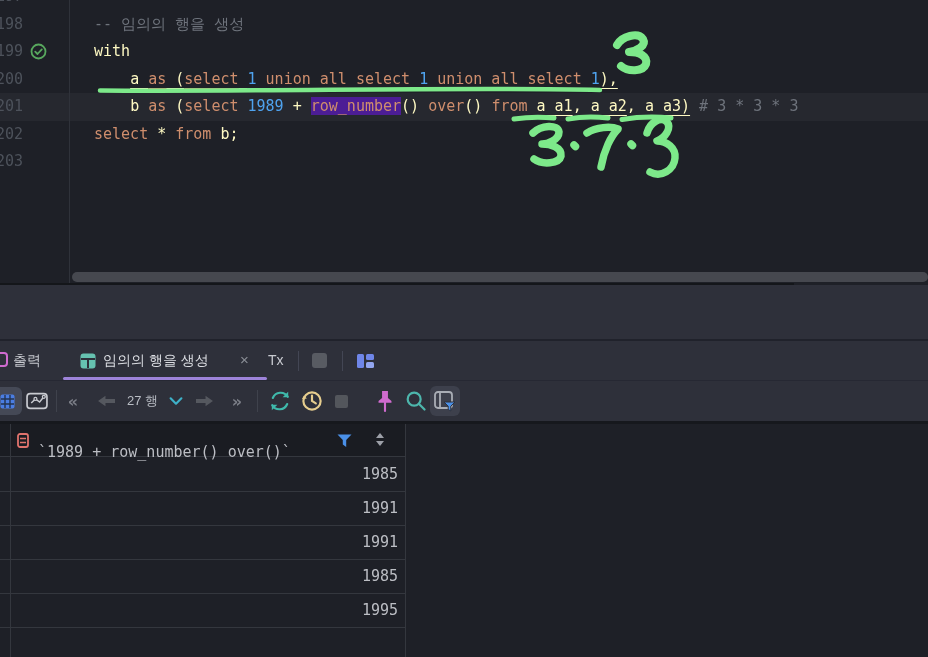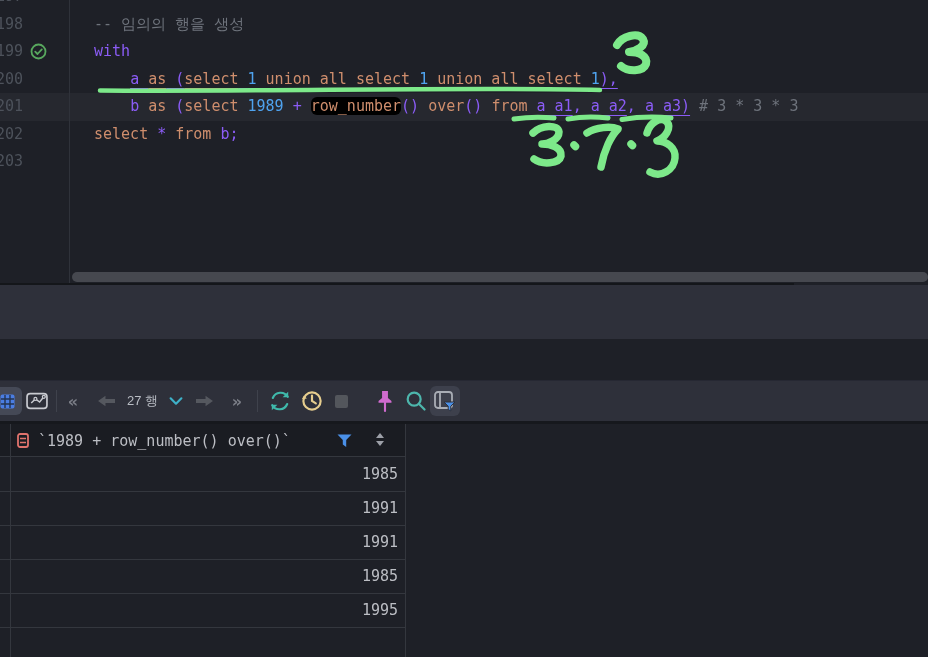--- a/index.html
+++ b/index.html
@@ -8,23 +8,23 @@
   
   #editor{position:absolute;left:0;top:0;width:794px;height:283px;background:#1e2027;border-bottom:2px solid #14161a;}
   #current-line{position:absolute;left:0;top:93px;width:928px;height:28px;background:#26282f;}
   #gutter{position:absolute;left:-10px;top:0;width:33px;height:283px;}
   .lnum{position:absolute;width:33px;height:27.5px;line-height:27.5px;text-align:right;
         font-family:"DejaVu Sans Mono",monospace;font-size:15px;color:#4d525b;}
   #gutter-border{position:absolute;left:69px;top:0;width:1px;height:283px;background:#2f323a;}
   #code-lines{position:absolute;left:74px;top:0;width:854px;height:283px;}
   .code-line{position:absolute;left:0;height:27.5px;line-height:27.5px;white-space:pre;
              font-family:"DejaVu Sans Mono",monospace;font-size:15px;margin-left:20px;}
-  .tok.k{color:#cf8e6d}.tok.p{color:#8b5cf6}.tok.n{color:#4fa3ef}.tok.c{color:#6e737c}
+  .tok.k{color:#cf8e6d}.tok.p{color:#fef9c3}.tok.n{color:#4fa3ef}.tok.c{color:#6e737c}
   .tok.u{text-decoration:underline;text-underline-offset:4px;text-decoration-thickness:1px;}
-  .tok.hl{background:#000000;border-radius:6px;}
+  .tok.hl{background:#4c1d95;}
   #run-check{position:absolute;left:30px;top:43px;}
   #hscrollbar{position:absolute;left:72px;top:272px;width:856px;height:10px;background:#46484f;border-radius:5px;}
   
   #gap-panel{position:absolute;left:0;top:285px;width:928px;height:54px;background:#2e303a;}
   
   #tabbar{position:absolute;left:0;top:339px;width:928px;height:41px;background:#2e303a;border-top:2px solid #20222b;box-sizing:border-box;}
   .tab-label{position:absolute;top:0;height:39px;line-height:39px;font-size:14px;color:#c8cad0;}
   #tab-active-label{color:#dcdee3;}
   #tab-underline{position:absolute;left:63px;bottom:0;width:204px;height:3px;background:#9d83d9;border-radius:2px;}
   .tb-sep{position:absolute;top:10px;width:1px;height:20px;background:#434654;}
@@ -35,21 +35,21 @@
   #toolbar{position:absolute;left:0;top:380px;width:928px;height:41px;background:#2e303a;border-top:1px solid #262833;box-sizing:border-box;}
   .tlb{position:absolute;top:0;height:40px;display:flex;align-items:center;justify-content:center;}
   .tlb-sep{position:absolute;top:9px;width:1px;height:22px;background:#3f424c;}
   .chev{font-size:16px;font-weight:bold;color:#7b7e87;font-family:"DejaVu Sans",sans-serif;}
   #grid-btn{left:-8px;width:30px;height:28px;top:6px;background:#454956;border-radius:6px;}
   #filter-btn{left:430px;width:30px;height:30px;top:5px;background:#3d404c;border-radius:6px;}
   #rows-label{position:absolute;left:127px;top:0;height:40px;line-height:40px;font-size:13px;color:#b9bdc4;}
   
   #results{position:absolute;left:0;top:421px;width:928px;height:236px;background:#1e2027;border-top:3px solid #16181d;box-sizing:border-box;}
   #thead{position:absolute;left:0;top:0;width:406px;height:33px;background:#1a1c22;border-bottom:1px solid #34373e;box-sizing:border-box;}
-  #thead-text{position:absolute;left:38px;top:1px;height:32px;line-height:32px;font-family:"DejaVu Sans Mono",monospace;font-size:15px;color:#bcbec4;}
+  #thead-text{position:absolute;left:38px;top:12px;height:32px;line-height:32px;font-family:"DejaVu Sans Mono",monospace;font-size:15px;color:#bcbec4;}
   #col-icon{position:absolute;left:17px;top:9px;}
   #funnel-icon{position:absolute;left:337px;top:10px;}
   #sort-icon{position:absolute;left:376px;top:9px;width:9px;height:14px;}
   .sort-tri-up{width:0;height:0;border-left:4.5px solid transparent;border-right:4.5px solid transparent;border-bottom:5px solid #9da0a8;margin-bottom:3px;}
   .sort-tri-down{width:0;height:0;border-left:4.5px solid transparent;border-right:4.5px solid transparent;border-top:5px solid #9da0a8;}
   #vline-left{position:absolute;left:10px;top:0;width:1px;height:236px;background:#34373e;}
   #vline-right{position:absolute;left:405px;top:0;width:1px;height:236px;background:#34373e;}
   #result-rows{position:absolute;left:0;top:34px;width:406px;}
   .trow{position:relative;width:406px;height:34px;border-bottom:1px solid #34373e;box-sizing:border-box;}
   .tval{position:absolute;right:8px;top:0;height:33px;line-height:33px;font-family:"DejaVu Sans Mono",monospace;font-size:15px;color:#bcbec4;}
@@ -88,20 +88,43 @@
         <div class="code-line" style="top: 65.5px;"><span class="tok p">    </span><span class="tok p u">a </span><span class="tok k u">as</span><span class="tok p u"> (</span><span class="tok k u">select</span><span class="tok p u"> </span><span class="tok n u">1</span><span class="tok p u"> </span><span class="tok k u">union all</span><span class="tok p u"> </span><span class="tok k u">select</span><span class="tok p u"> </span><span class="tok n u">1</span><span class="tok p u"> </span><span class="tok k u">union all</span><span class="tok p u"> </span><span class="tok k u">select</span><span class="tok p u"> </span><span class="tok n u">1</span><span class="tok p u">),</span></div>
         <div class="code-line" style="top: 93px;"><span class="tok p">    </span><span class="tok p">b </span><span class="tok k">as</span><span class="tok p"> (</span><span class="tok k">select</span><span class="tok p"> </span><span class="tok n">1989</span><span class="tok p"> + </span><span class="tok k hl">row_number</span><span class="tok p">() </span><span class="tok k">over</span><span class="tok p">() </span><span class="tok k">from</span><span class="tok p"> </span><span class="tok p u">a a1</span><span class="tok p">, </span><span class="tok p u">a a2</span><span class="tok p">, </span><span class="tok p u">a a3)</span><span class="tok c"> # 3 * 3 * 3</span></div>
         <div class="code-line" style="top: 120.5px; text-align: center;"><span class="tok k">select</span><span class="tok p"> * </span><span class="tok k">from</span><span class="tok p"> b;</span></div>
         <div class="code-line" style="top: 148px;"></div>
       </div>
     <div id="hscrollbar"></div>
   </div>
 
   <div id="gap-panel"></div>
 
+  <div id="tabbar">
+    <span id="icon-output-partial"></span>
+    <span class="tab-label" style="left:13px">출력</span>
+
+    <svg style="position:absolute;left:80px;top:12px" width="16" height="16" viewBox="0 0 16 16">
+      <rect x="0.5" y="0.5" width="15" height="15" rx="3" fill="#66c2b0"></rect>
+      <path d="M1 6h14M8 6v9" stroke="#2e303a" stroke-width="2"></path>
+    </svg>
+    <span class="tab-label" id="tab-active-label" style="left:103px">임의의 행을 생성</span>
+    <span id="tab-close">×</span>
+    <div id="tab-underline"></div>
+
+    <span class="tab-label" style="left:268px">Tx</span>
+    <div class="tb-sep" style="left:298px"></div>
+    <span id="icon-gray-square"></span>
+    <div class="tb-sep" style="left:342px"></div>
+
+    <svg style="position:absolute;left:357px;top:13px" width="17" height="14" viewBox="0 0 17 14">
+      <rect x="0" y="0" width="7" height="14" rx="1.5" fill="#6f86e8"></rect>
+      <rect x="9" y="0" width="8" height="6" rx="1.5" fill="#6f86e8"></rect>
+      <rect x="9" y="8" width="8" height="6" rx="1.5" fill="#93a6f0"></rect>
+    </svg>
+  </div>
 
   <div id="toolbar">
     <div class="tlb" id="grid-btn">
       <svg width="15" height="15" viewBox="0 0 15 15">
         <rect x="0.5" y="0.5" width="14" height="14" rx="2" fill="#4a7de2"></rect>
         <path d="M1 5h13M1 10h13M5 1v13M10 1v13" stroke="#23334f" stroke-width="1.4"></path>
       </svg>
     </div>
     <svg class="tlb" style="left:26px;width:22px" width="21" height="18" viewBox="0 0 21 18">
       <rect x="1" y="2" width="19" height="14" rx="3" fill="none" stroke="#c9cbd1" stroke-width="1.6"></rect>

